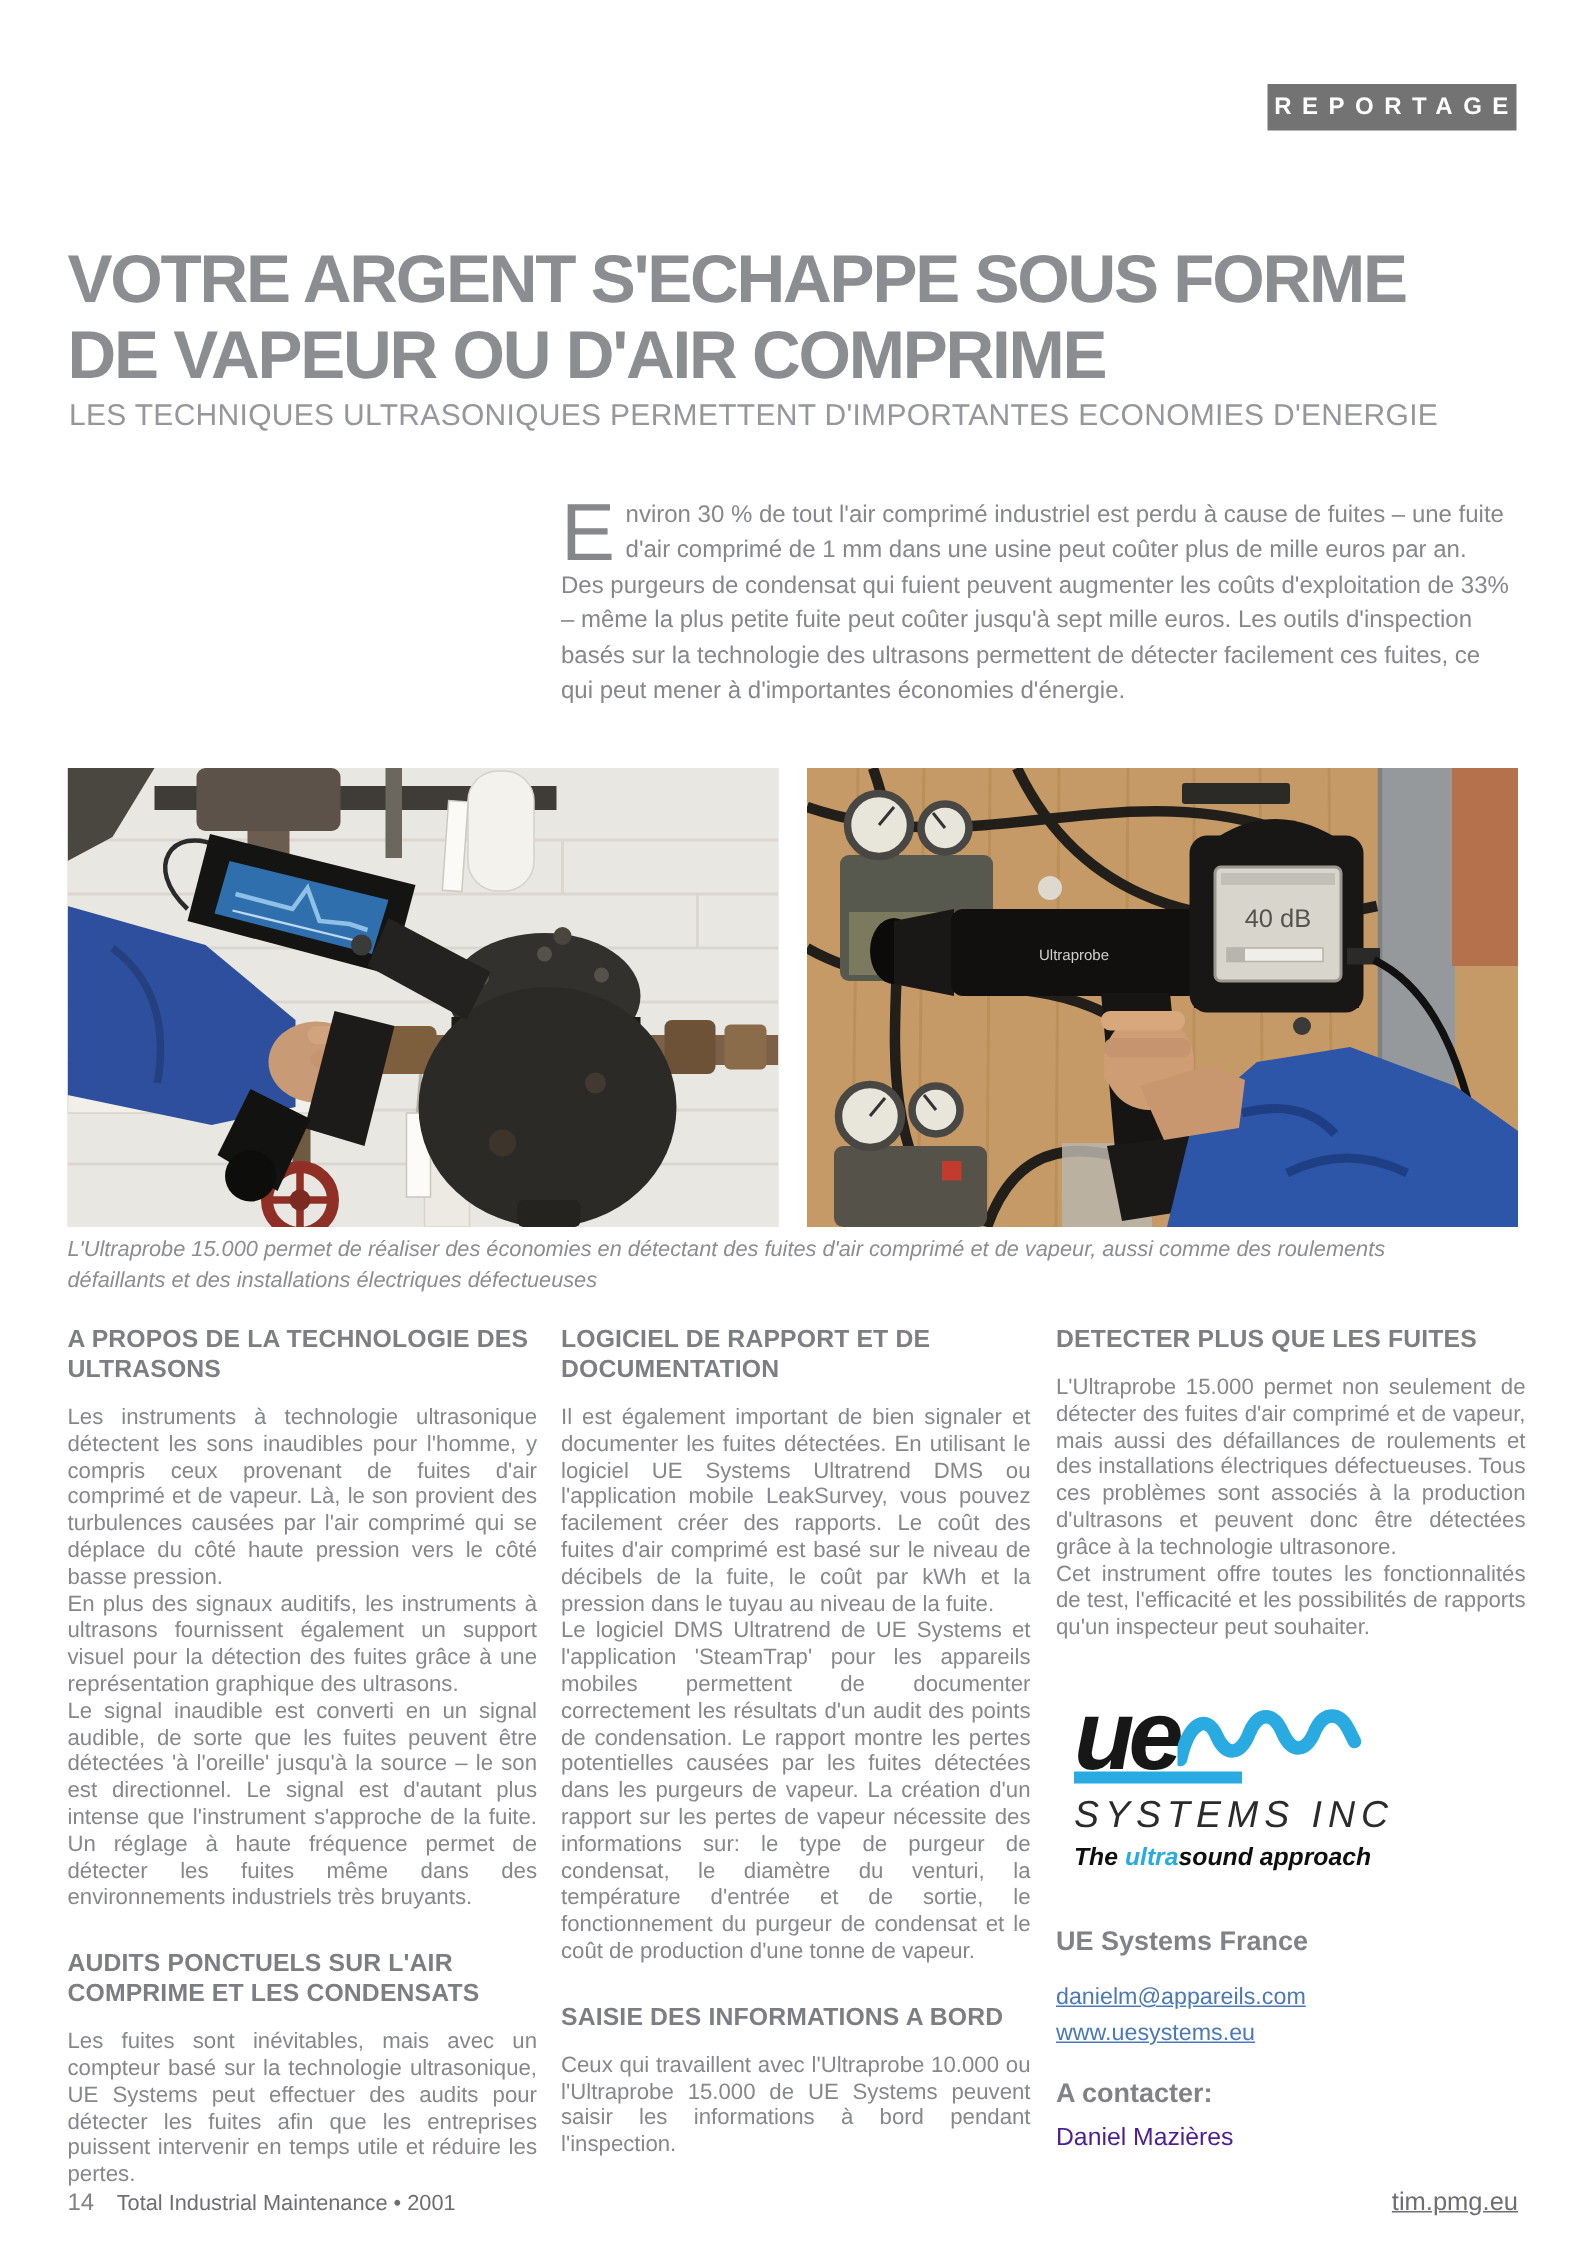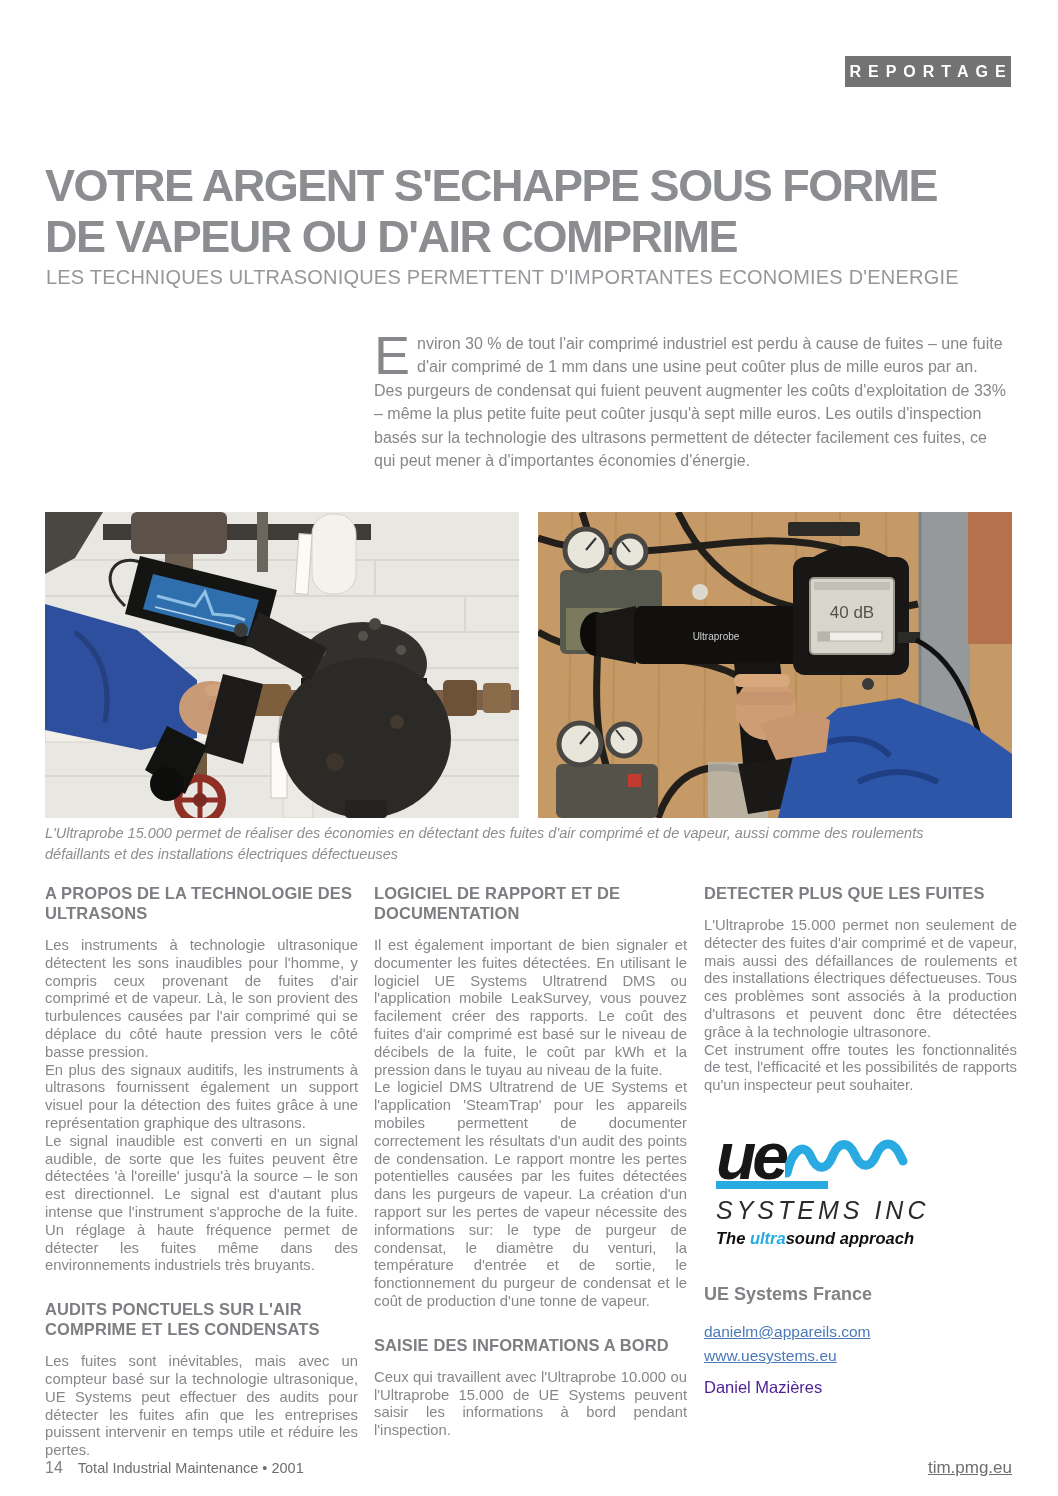--- a/index.html
+++ b/index.html
@@ -260,20 +260,21 @@
       <div class="logo-underline"></div>
       <div class="logo-systems">SYSTEMS INC</div>
       <div class="logo-tagline"><span>The </span><span class="blue">ultra</span><span>sound approach</span></div>
     </div>
 
     <div class="contact-company">UE Systems France</div>
     <div class="contact-links">
       <a href="#">danielm@appareils.com</a>
       <a href="#">www.uesystems.eu</a>
     </div>
+    <div class="contact-label">A contacter:</div>
     <div class="contact-name">Daniel Mazières</div>
   </div>
 
   <div class="footer">
     <div>
       <span class="pageno">14</span><span class="journal">Total Industrial Maintenance • 2001</span>
     </div>
     <a href="#">tim.pmg.eu</a>
   </div>
 

